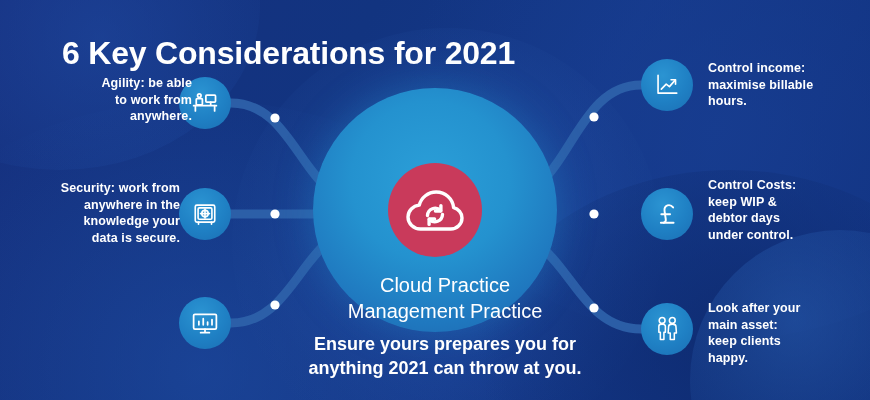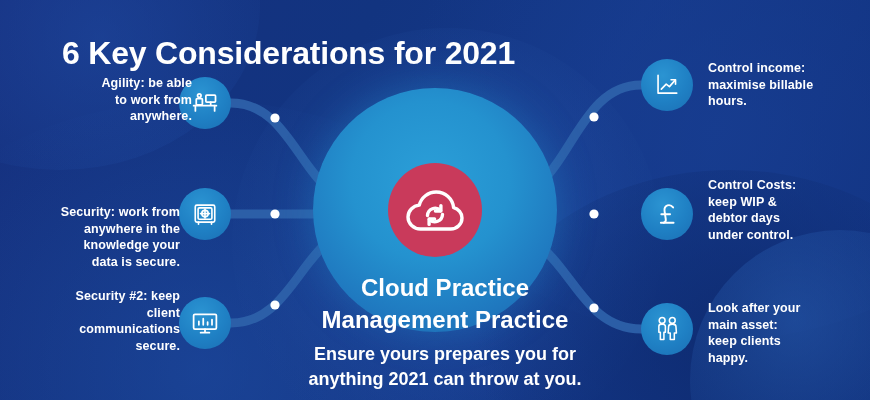--- a/index.html
+++ b/index.html
@@ -107,21 +107,21 @@
     font-size: 12.5px;
     font-weight: 700;
     line-height: 1.32;
     color: #ffffff;
     letter-spacing: .1px;
   }
   .label.left  { text-align: right; width: 160px; }
   .label.right { text-align: left;  width: 165px; }
 
   .lab-l1 { left: 32px;  top: 75px; }
-  .lab-l2 { left: 20px;  top: 180px; margin-top: 24px; }
+  .lab-l2 { left: 20px;  top: 180px; }
   .lab-l3 { left: 20px;  top: 288px; }
   .lab-r1 { left: 708px; top: 60px; }
   .lab-r2 { left: 708px; top: 177px; }
   .lab-r3 { left: 708px; top: 300px; }
 
   
   #page-title {
     position: absolute;
     left: 62px; top: 14px;
     font-size: 32px;
@@ -131,22 +131,22 @@
   }
 
   
   .hub-caption {
     position: absolute;
     left: 285px; top: 272px;
     width: 320px;
     text-align: center;
   }
   .hub-title {
-    font-size: 24px;
-    font-weight: 700;
+    font-size: 20px;
+    font-weight: 400;
     line-height: 1.32;
     color: #ffffff;
   }
   .hub-sub {
     margin-top: 7px;
     font-size: 18px;
     font-weight: 700;
     line-height: 1.35;
     color: #ffffff;
   }
@@ -262,26 +262,20 @@
 
   <div class="node node-l3">
     <span>
       <svg width="28" height="28" viewBox="0 0 32 32" fill="none" stroke="#ffffff" stroke-width="2" stroke-linecap="round" stroke-linejoin="round">
         <rect x="3" y="6" width="26" height="17" rx="1.5"></rect>
         <path d="M9,18 L9,14 M14,18 L14,11 M19,18 L19,15 M24,18 L24,12"></path>
         <path d="M16,23 L16,27 M11,27 L21,27"></path>
       </svg>
     </span>
   </div>
-  <div class="label left lab-l3">
-    <div>Security #2: keep</div>
-    <div>client</div>
-    <div>communications</div>
-    <div>secure.</div>
-  </div>
 
   <div class="node node-r1">
     <span>
       <svg width="26" height="26" viewBox="0 0 32 32" fill="none" stroke="#ffffff" stroke-width="2" stroke-linecap="round" stroke-linejoin="round">
         <path d="M5,4 L5,26 L28,26"></path>
         <path d="M9,21 L15,15 L19,18 L26,10"></path>
         <path d="M21,9.5 L26.5,9.5 L26.5,15"></path>
       </svg>
     </span>
   </div>

